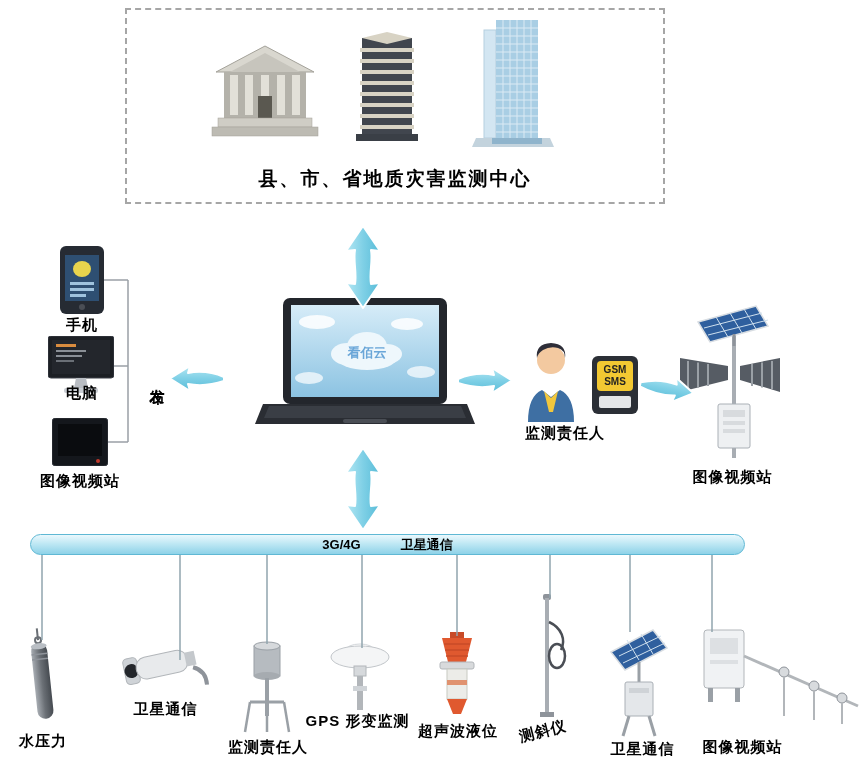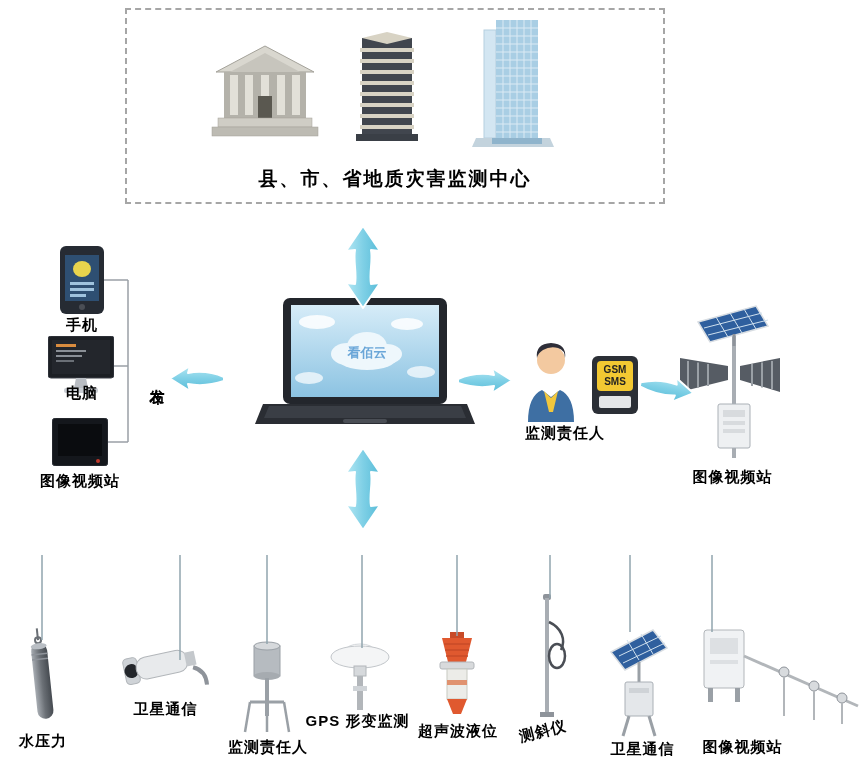--- a/index.html
+++ b/index.html
@@ -142,20 +142,24 @@
     <path d="M16 61 V89 M26 62.5 V87.5 M36 64 V86" stroke="#9aa0a6" stroke-width="2"></path>
     <polygon points="108,58 68,66 68,80 108,92" fill="#565c64"></polygon>
     <path d="M100 61 V89 M90 62.5 V87.5 M80 64 V86" stroke="#9aa0a6" stroke-width="2"></path>
     <rect x="46" y="104" width="32" height="44" rx="2" fill="#eef0f2" stroke="#aab0b6"></rect>
     <rect x="51" y="110" width="22" height="7" fill="#d8dbde"></rect>
     <rect x="51" y="121" width="22" height="4" fill="#d8dbde"></rect>
     <rect x="51" y="129" width="22" height="4" fill="#d8dbde"></rect>
   </svg>
   <div class="lbl" style="left:660px;top:468px;width:145px">图像视频站</div>
 
+  <div class="net-bar">
+    <span>3G/4G</span>
+    <span>卫星通信</span>
+  </div>
 
   <svg class="abs" style="left:22px;top:628px" width="40" height="100" viewBox="0 0 40 100">
     <defs>
       <linearGradient id="cylG" x1="0" y1="0" x2="1" y2="0">
         <stop offset="0" stop-color="#a8adb3"></stop>
           <stop offset="0.5" stop-color="#6a6f75"></stop>
           <stop offset="1" stop-color="#464b51"></stop>
       </linearGradient>
     </defs>
     <g transform="rotate(-6 20 50)">

